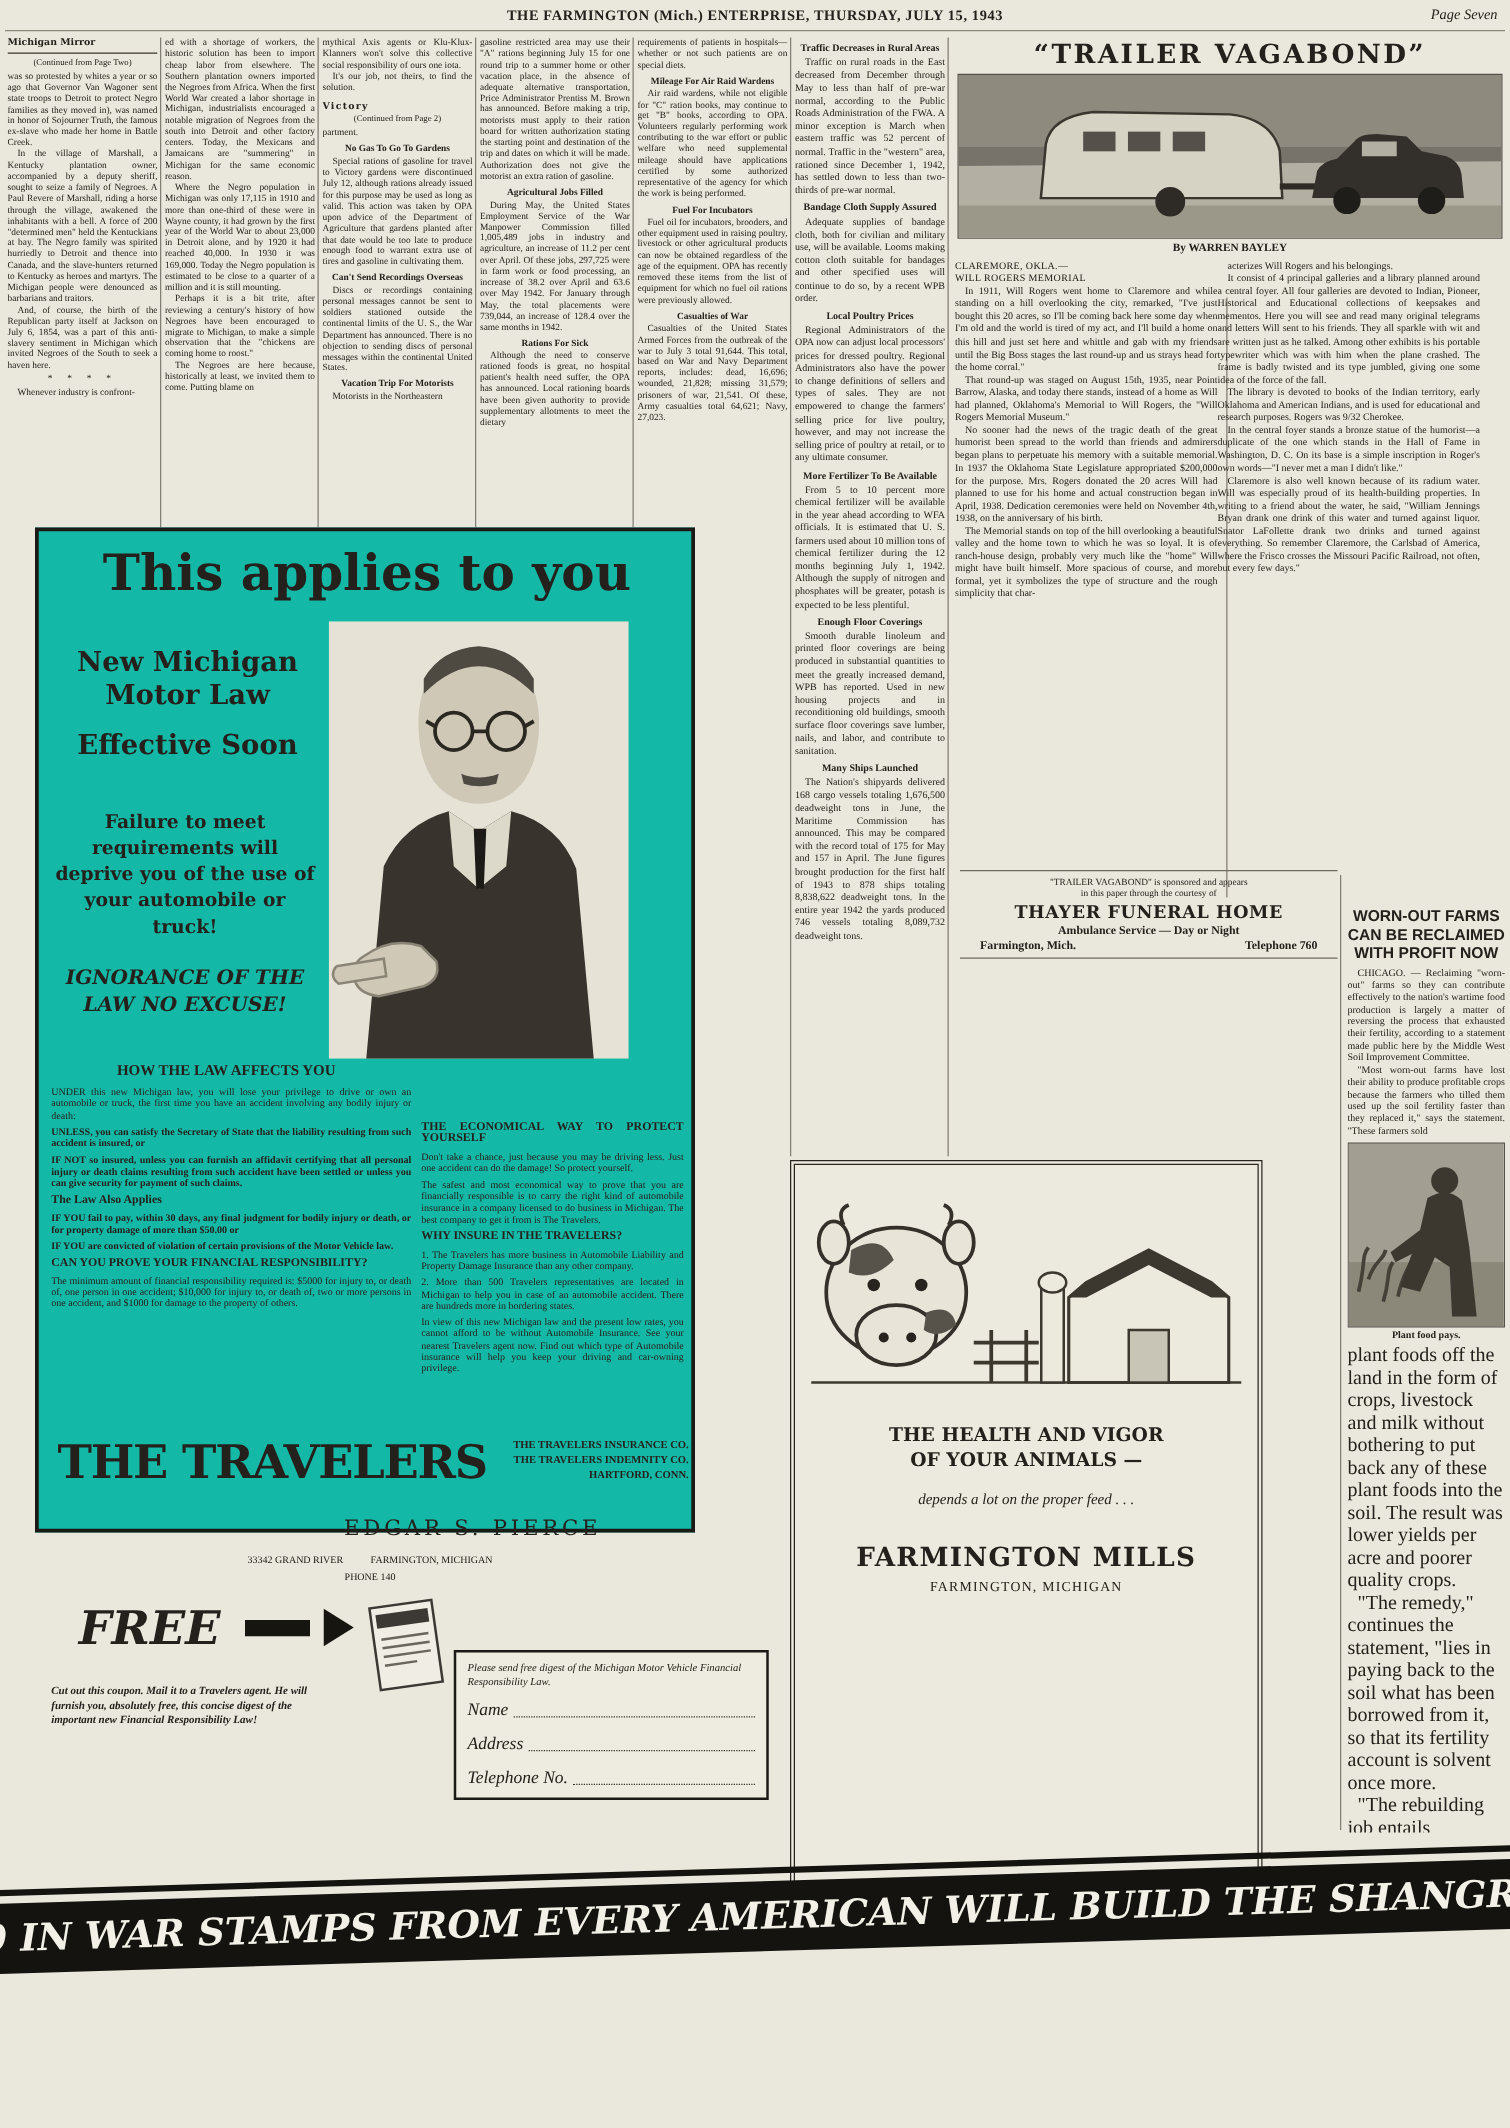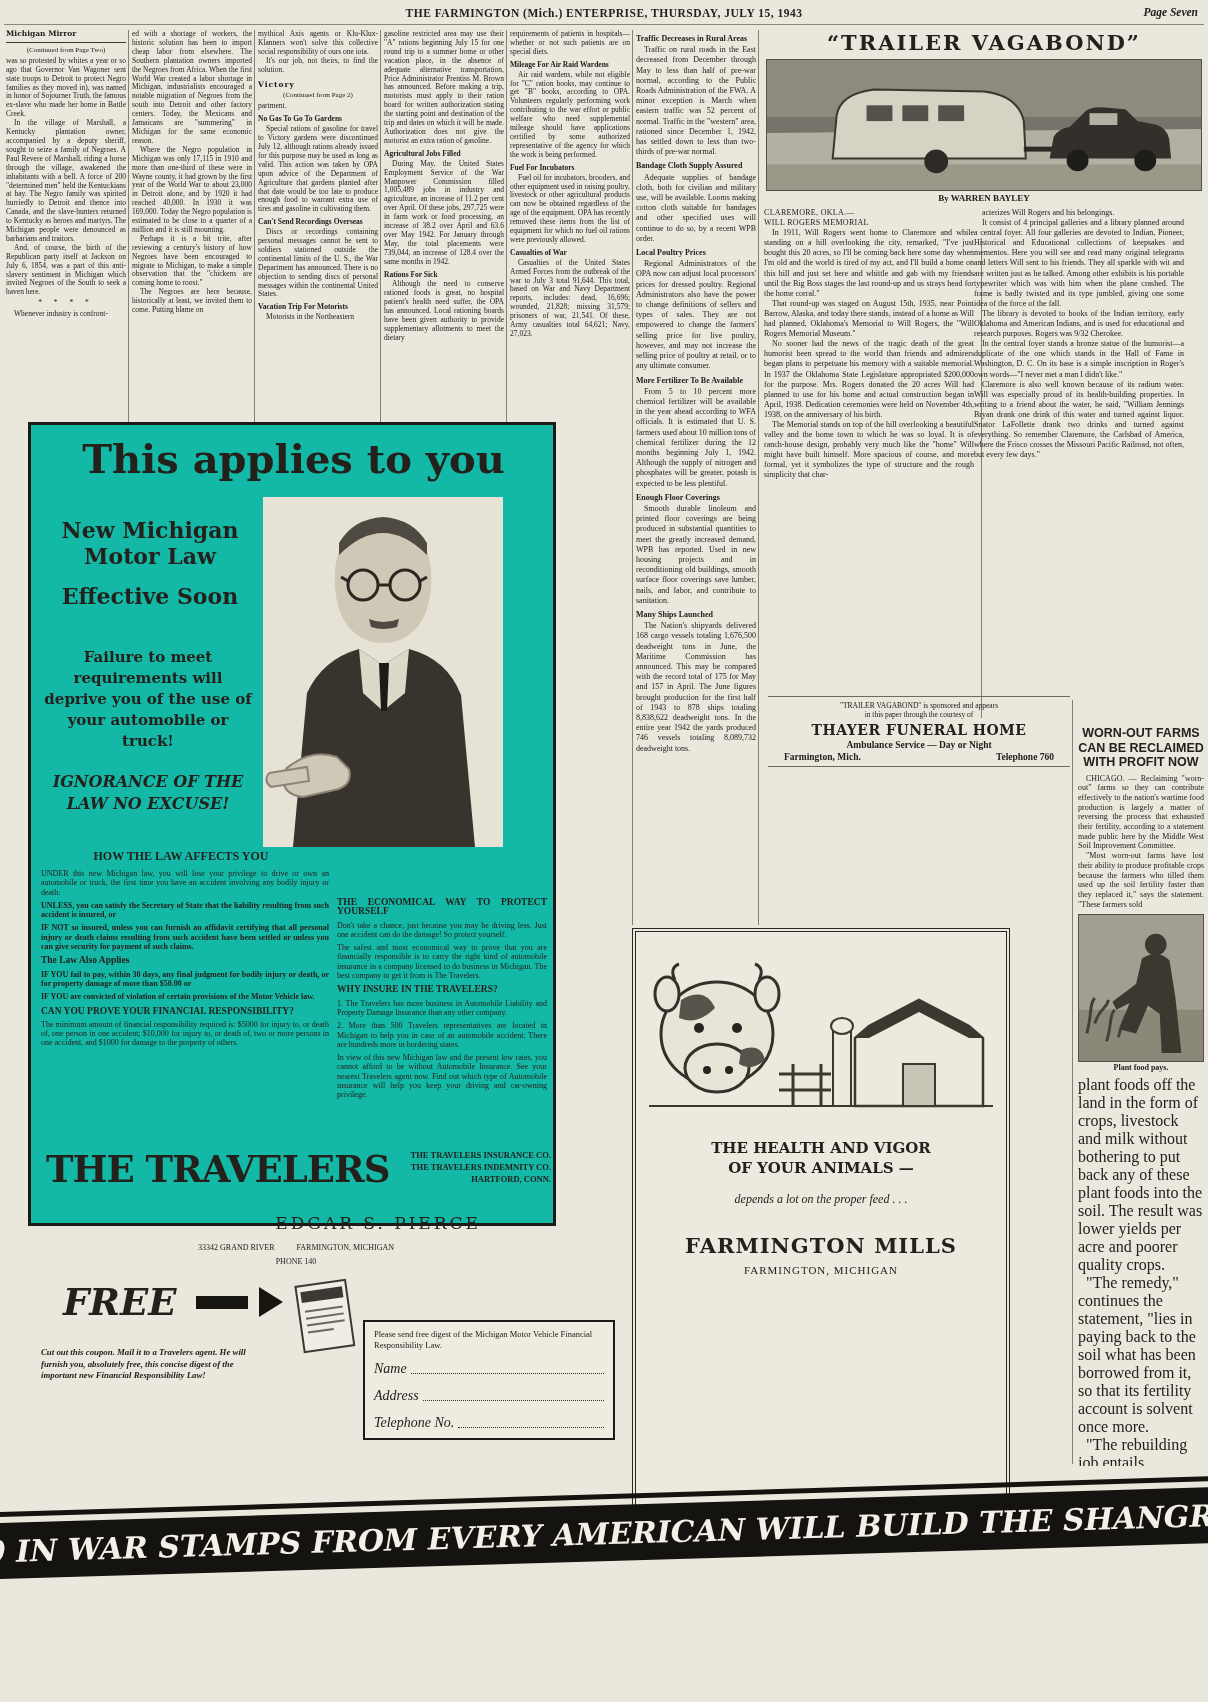--- a/index.html
+++ b/index.html
@@ -9,30 +9,30 @@
     background: #eae7dd;
     font-family: "Liberation Serif", serif;
     color: #24211c;
     overflow: hidden;
   }
   .abs { position: absolute; }
 
   
   .masthead { top:7px; left:0; width:1208px; text-align:center;
               font-size:11.5px; font-weight:bold; letter-spacing:.5px; }
-  .pagenum { top:6px; right:10px; font-size:11.5px; font-weight:bold; font-style:italic; }
+  .pagenum { top:6px; right:10px; font-size:11.5px; font-weight:normal; font-style:italic; }
   .mast-rule { top:24px; left:4px; width:1200px; height:1px; background:#8b8779; }
 
   
   .newscol { position:absolute; top:30px; width:120px; overflow:hidden; }
   .newscol > div { font-size:7.5px; line-height:8.9px; text-align:justify; }
   .newscol-lg > div { font-size:8px; line-height:10.2px; }
   .para { text-indent:8px; }
   .para-first { text-indent:0; }
-  .subhead { font-weight:bold; text-align:left; margin:4px 0 1px; }
+  .subhead { font-weight:bold; text-align:center; margin:4px 0 1px; }
   .center-note { text-align:center !important; font-size:7px !important; margin:1px 0 2px; }
   .stars { text-align:center !important; letter-spacing:5px; margin:2px 0; }
 
   .mm-headline { font-family:"DejaVu Serif", serif; font-weight:bold; font-size:20px;
                  text-align:center; border-bottom:1px solid #3a362f; padding-bottom:3px; margin-bottom:3px; }
   .vic-headline { font-family:"DejaVu Serif", serif; font-weight:bold; font-size:16px;
                   text-align:center; margin:6px 0 2px; letter-spacing:1px; }
 
   .vrule { position:absolute; width:1px; background:#837f73; }
 
@@ -101,21 +101,21 @@
   .trav-free { position:absolute; top:855px; left:32px; font-family:"DejaVu Serif", serif;
                font-weight:bold; font-style:italic; font-size:37px; display:flex; align-items:center; gap:20px; }
   .arrow-shaft { display:inline-block; width:52px; height:13px; background:#17150f; }
   .arrow-head { display:inline-block; width:0; height:0; border-top:15px solid transparent;
                 border-bottom:15px solid transparent; border-left:24px solid #17150f; margin-left:-9px; }
   .trav-booklet { position:absolute; top:848px; left:256px; width:76px; height:88px; }
   .trav-cnote { position:absolute; top:922px; left:10px; width:224px;
                 font-weight:bold; font-style:italic; font-size:8.8px; line-height:11.5px; }
   .trav-coupon { position:absolute; top:895px; left:332px; width:252px; height:120px;
                  border:2px solid #1c1a17; background:#eeebe0; padding:7px 9px; }
-  .trav-coupon-text { font-size:8.5px; line-height:10.5px; margin-bottom:2px; }
+  .trav-coupon-text { font-size:8.5px; line-height:10.5px; font-style:italic; margin-bottom:2px; }
   .coupon-row { display:flex; align-items:center; margin-top:11px; font-size:14px; font-style:italic; }
   .coupon-line { flex:1; border-bottom:1px dotted #35322b; margin-left:4px; height:9px; }
 
   
   .larro { top:928px; left:632px; width:378px; height:588px;
            border:4px double #2a2722; background:#ece9de; text-align:center; }
   .larro-ill { width:352px; height:192px; margin:6px auto 2px; display:block; }
   .larro-health { font-family:"DejaVu Serif", serif; font-weight:bold; font-size:15px; line-height:20px; margin-top:8px; }
   .larro-feed { font-size:12px; font-style:italic; margin-top:14px; }
   .larro-lines { font-size:12.5px; line-height:21px; margin-top:10px; }

